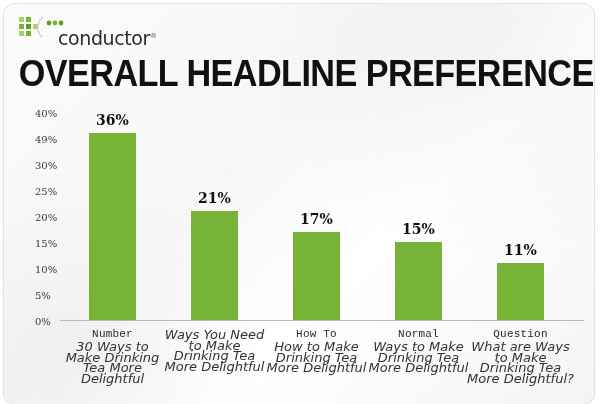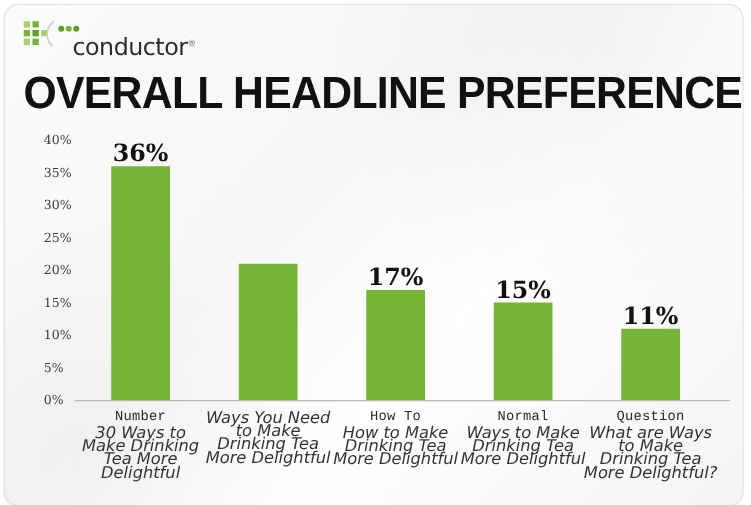--- a/index.html
+++ b/index.html
@@ -67,21 +67,21 @@
   }
   .bar{
     position:absolute;
     background:#76b337;
     width:47px;
   }
   .bar-value{
     position:absolute;
     width:90px;text-align:center;
     font-family:"DejaVu Serif", serif;
-    font-weight:bold;font-size:19px;color:#111111;
+    font-weight:bold;font-size:14px;color:#111111;
     transform:translateX(-50%);
   }
   .cat{
     position:absolute;
     width:108px;text-align:center;
     transform:translateX(-50%);
   }
   .cat-name{
     font-family:Liberation Mono, monospace;
     font-size:11px;color:#2a2a2a;letter-spacing:0.2px;
@@ -115,38 +115,39 @@
       <circle cx="43" cy="7" r="2.4" fill="#5f9c2a"></circle>
     </svg>
     <div class="logo-word"><span>conductor</span><sup>®</sup></div>
   </div>
 
   <div class="title">OVERALL HEADLINE PREFERENCES</div>
 
   <div class="plot">
 
     <div class="ytick" style="top:109px">40%</div>
-    <div class="ytick" style="top:135px">35%</div>
+    <div class="ytick" style="top:135px">49%</div>
     <div class="ytick" style="top:161px">30%</div>
     <div class="ytick" style="top:187px">25%</div>
     <div class="ytick" style="top:213px">20%</div>
     <div class="ytick" style="top:239px">15%</div>
     <div class="ytick" style="top:265px">10%</div>
     <div class="ytick" style="top:291px">5%</div>
     <div class="ytick" style="top:317px">0%</div>
 
     <div class="baseline" style="top:316px"></div>
 
     <div class="bar" style="left:85px;  top:129px; height:187px;"></div>
     <div class="bar" style="left:187px; top:207px; height:109px;"></div>
     <div class="bar" style="left:289px; top:228px; height:88px;"></div>
     <div class="bar" style="left:391px; top:238px; height:78px;"></div>
     <div class="bar" style="left:493px; top:259px; height:57px;"></div>
 
     <div class="bar-value" style="left:108.5px; top:108px">36%</div>
+    <div class="bar-value" style="left:210.5px; top:186px">21%</div>
     <div class="bar-value" style="left:312.5px; top:207px">17%</div>
     <div class="bar-value" style="left:414.5px; top:217px">15%</div>
     <div class="bar-value" style="left:516.5px; top:238px">11%</div>
 
     <div class="cat" style="left:108.5px; top:324px">
       <div class="cat-name">Number</div>
       <div class="cat-sub">30 Ways to Make Drinking Tea More Delightful</div>
     </div>
     <div class="cat" style="left:210.5px; top:324px">
       <div class="cat-sub">Ways You Need to Make Drinking Tea More Delightful</div>

